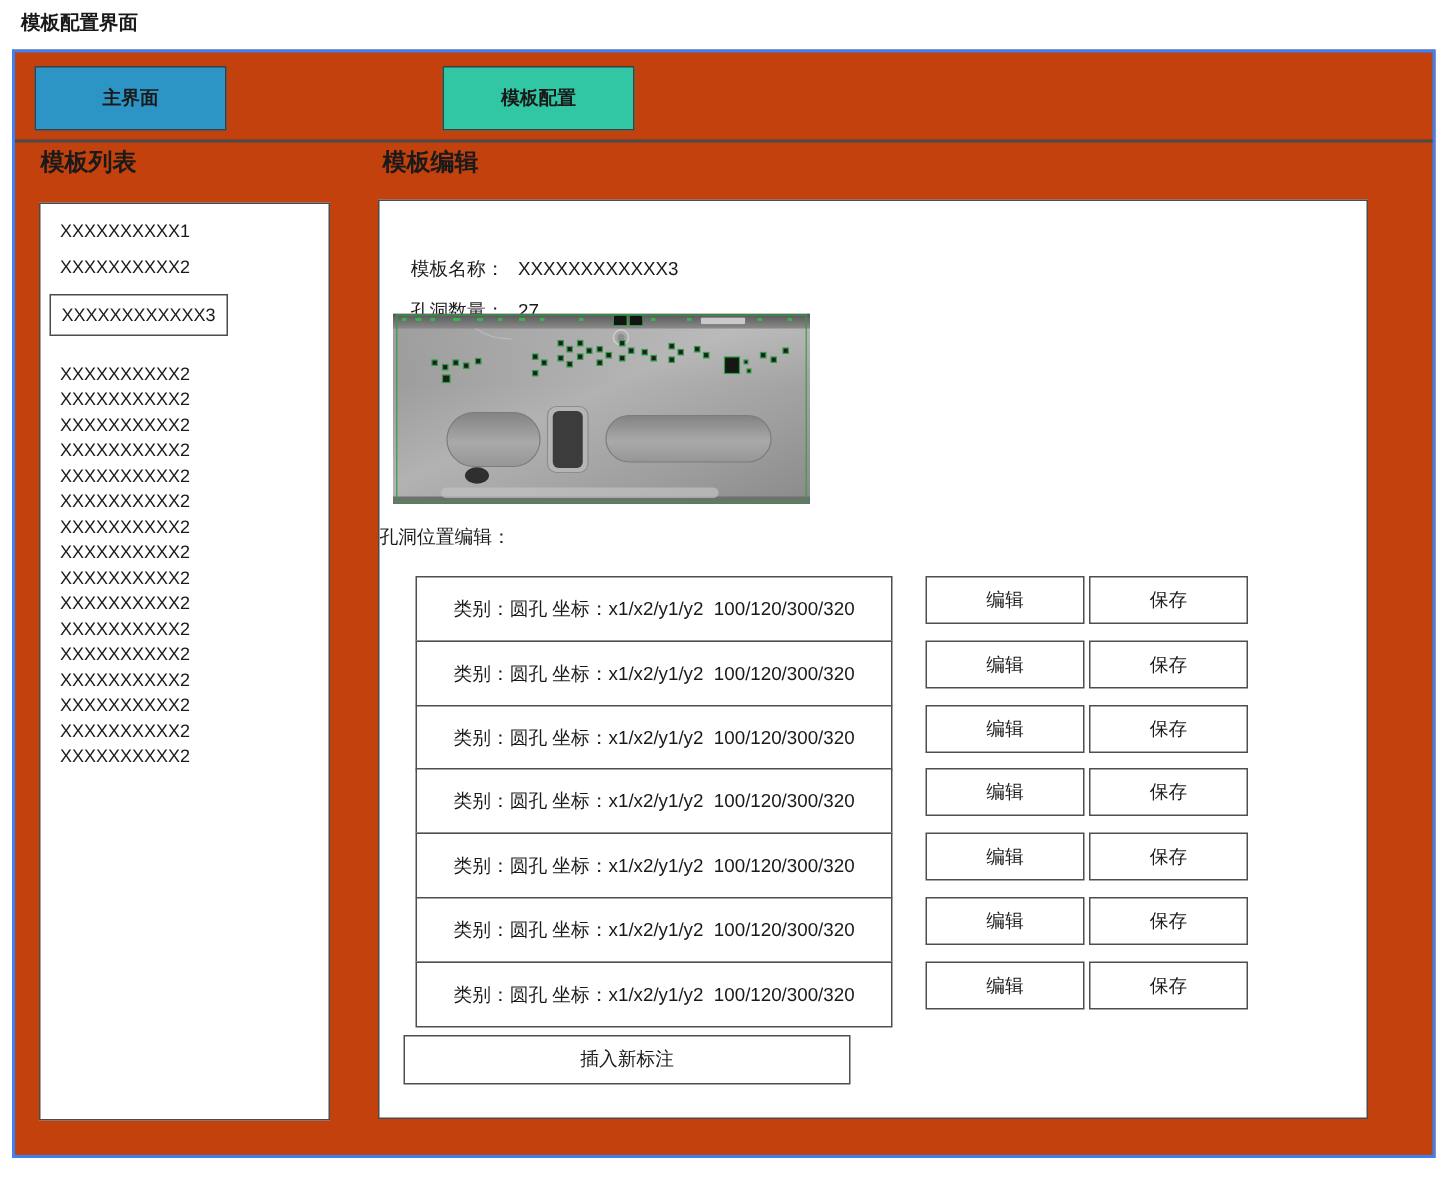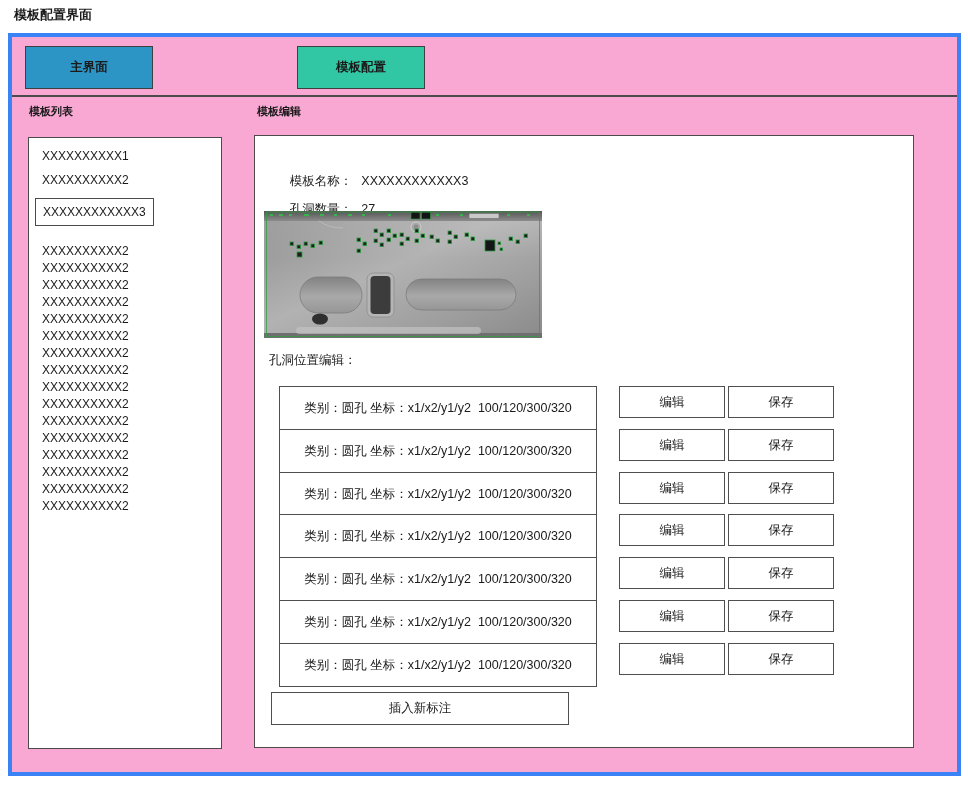--- a/index.html
+++ b/index.html
@@ -1,35 +1,35 @@
 <!DOCTYPE html>
 <html><head>
 <meta charset="utf-8">
 <style>
   html,body{margin:0;padding:0;background:#ffffff;}
   body{width:968px;height:787px;position:relative;overflow:hidden;
        font-family:"Liberation Sans","DejaVu Sans",sans-serif;color:#1a1a1a;}
   .abs{position:absolute;}
   #page-title{left:14px;top:6px;font-size:13px;font-weight:700;}
-  #outer{left:8px;top:33px;width:945px;height:735px;border:4px solid #3b82f6;background:#f9a8d4;}
+  #outer{left:8px;top:33px;width:945px;height:735px;border:2px solid #3b82f6;background:#c2410c;}
   .tab{top:9px;width:128px;height:43px;border:1px solid #3f3f3f;background:#2D95C5;
        display:flex;align-items:center;justify-content:center;font-size:12.5px;font-weight:600;cursor:pointer;box-sizing:border-box;}
   .tab.active{background:#31C7A4;}
   #tab-divider{left:0;top:58px;width:100%;height:2px;background:#4b4b4b;}
-  .section-label{font-size:11px;font-weight:600;line-height:16px;}
+  .section-label{font-size:16px;font-weight:600;line-height:16px;}
   #list-label{left:17px;top:66px;}
   #edit-label{left:245px;top:66px;}
   #list-box{left:16px;top:100px;width:194px;height:612px;border:1.5px solid #4b4b4b;box-sizing:border-box;background:#fff;}
   .list-item{position:absolute;left:13px;font-size:12px;line-height:17px;white-space:nowrap;cursor:pointer;}
   #selected-item{position:absolute;left:6px;top:60px;width:119px;height:28px;border:1.5px solid #4b4b4b;
        box-sizing:border-box;display:flex;align-items:center;padding-left:7px;font-size:12px;cursor:pointer;background:#fff;}
   #list-rest{position:absolute;left:13px;top:105px;font-size:12px;line-height:17px;}
   #list-rest div{cursor:pointer;}
   #edit-box{left:242px;top:98px;width:660px;height:613px;border:1.5px solid #4b4b4b;box-sizing:border-box;background:#fff;}
-  .field-row{position:absolute;left:14px;font-size:12.5px;line-height:16px;white-space:pre;}
+  .field-row{position:absolute;left:0;font-size:12.5px;line-height:16px;white-space:pre;}
   .field-row .val{margin-left:9px;}
   #photo-wrap{position:absolute;left:9px;top:75px;width:278px;height:127px;}
   #photo-wrap svg{display:block;width:278px;height:127px;}
   .pos-row{position:absolute;left:0;width:660px;height:32px;}
   .row-field{position:absolute;left:24px;top:0;width:318px;height:44px;border:1.5px solid #4f4f4f;box-sizing:border-box;
        display:flex;align-items:center;justify-content:center;font-size:12.5px;white-space:pre;background:#fff;cursor:pointer;}
   .btn{position:absolute;top:0;width:106px;height:32px;border:1.5px solid #4f4f4f;background:#fff;
        font-family:inherit;font-size:12.5px;color:#1a1a1a;cursor:pointer;box-sizing:border-box;padding:0;}
   .btn.edit{left:364px;}
   .btn.save{left:473px;}

